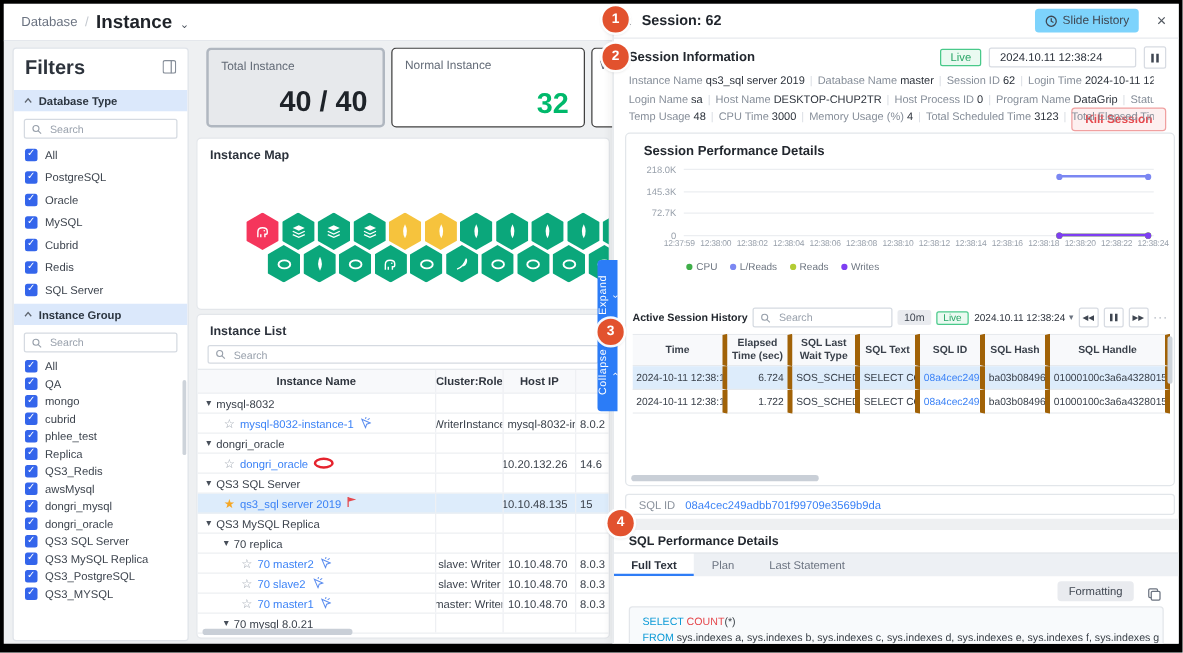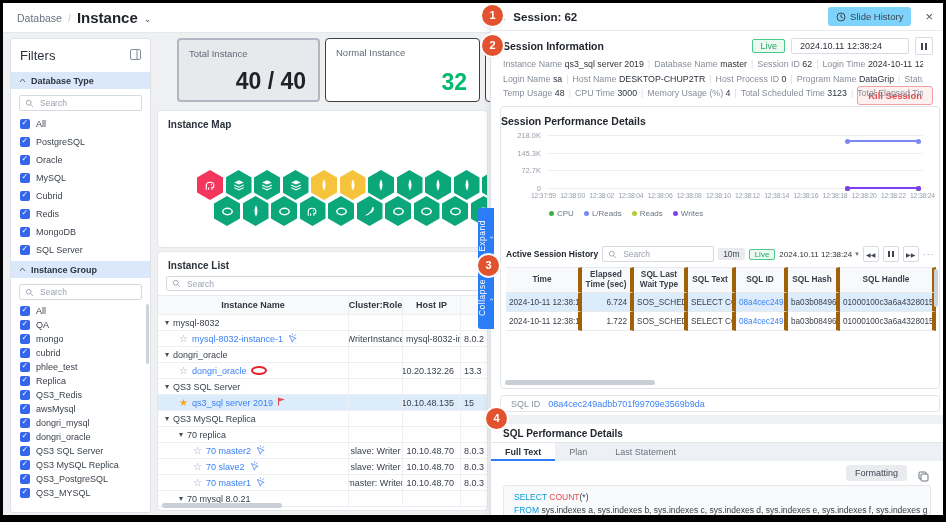--- a/index.html
+++ b/index.html
@@ -10,37 +10,37 @@
   
   .topbar{position:absolute;left:0;top:0;width:487px;height:30px;background:#fff;border-bottom:1px solid #e4e7ec;display:flex;align-items:center;gap:6px;padding-left:14px;}
   .bc-a{font-size:10.5px;color:#6a7280;cursor:pointer;}
   .bc-s{font-size:10.5px;color:#c3c8cf;}
   .bc-b{font-size:15px;font-weight:bold;color:#1f2329;}
   .bc-c{font-size:9px;color:#474e59;margin-top:2px;}
 
   
   .sidebar{position:absolute;left:7px;top:35px;width:141px;height:475px;background:#fff;border:1px solid #dfe3e9;border-radius:3px;overflow:hidden;}
   .filters-head{display:flex;justify-content:space-between;align-items:center;padding:7px 9px 6px 9px;}
-  .f-title{font-size:13px;font-weight:normal;color:#2d333c;}
+  .f-title{font-size:16px;font-weight:bold;color:#2d333c;}
   .sec-band{height:17px;background:#dbe8fb;display:flex;align-items:center;gap:5px;padding-left:8px;margin-top:2px;}
   .sec-band .lbl{font-size:9px;font-weight:bold;color:#2c3540;}
   .sbox{display:flex;align-items:center;gap:4px;border:1px solid #d5dae1;border-radius:2px;background:#fff;padding:0 5px;}
   .side-search{margin:6px 8px 4px 8px;height:16px;}
   .sbox input{border:none;outline:none;flex:1;min-width:0;font-size:8.5px;color:#3c434d;background:transparent;}
   .sbox input::placeholder{color:#9aa2ad;}
   .fitem{display:flex;align-items:center;gap:6px;padding-left:9px;cursor:pointer;}
   .fitem.h18{height:18px;} .fitem.h14{height:14px;}
   .fitem .txt{font-size:9px;color:#3c434d;white-space:nowrap;}
   .cbx{width:10px;height:10px;background:#3465eb;border-radius:2px;position:relative;flex:none;}
   .cbx:after{content:"\2713";position:absolute;left:1.5px;top:-1px;font-size:8px;color:#fff;}
   .side-scroll{position:absolute;right:1px;top:265px;width:3px;height:60px;background:#cdd3da;border-radius:2px;}
 
   
   .middle{position:absolute;left:154px;top:35px;width:333px;height:475px;overflow:hidden;}
-  .cards{position:absolute;left:12px;top:0;width:640px;height:64px;display:flex;gap:5px;padding-left:8px;align-items:center;}
+  .cards{position:absolute;left:0;top:0;width:640px;height:64px;display:flex;gap:5px;padding-left:8px;align-items:center;}
   .scard{width:150px;height:64px;background:#fff;border:1px solid #404040;border-radius:4px;padding:8px 10px;position:relative;}
   .scard.sel{width:143px;background:#e7e9ec;border:2px solid #b0b7c0;}
   .scard.norm{width:155px;}
   .scard .lbl{font-size:9.5px;color:#626a76;}
   .scard .val{position:absolute;right:12px;bottom:5px;font-size:23px;font-weight:bold;color:#1e2329;}
   .scard.norm .val{color:#00b96b;}
   .scard.cut{padding-left:6px;}
   .card{background:#fff;border:1px solid #e3e6ea;border-radius:4px;position:absolute;left:0;}
   .sec-title{font-size:10px;font-weight:bold;color:#2b313b;padding:8px 10px 0 10px;}
   .map-card{top:72px;width:331px;height:138px;overflow:hidden;}
@@ -86,21 +86,21 @@
   .live-badge.sm{font-size:8px;padding:0 5px;}
   .ts-box{border:1px solid #d7dbe2;border-radius:2px;padding:2px 8px;font-size:9px;color:#2b313b;min-width:118px;}
   .pause-btn{width:18px;height:18px;border:1px solid #d7dbe2;border-radius:2px;display:flex;align-items:center;justify-content:center;cursor:pointer;background:#fff;}
   .pb{display:inline-block;width:2px;height:7px;background:#3f4651;margin:0 1px;}
   .kill-btn{position:absolute;top:55px;right:10px;border:1px solid #f0a0a0;color:#e5484d;background:#fdf0f0;font-size:9.5px;font-weight:bold;padding:3px 10px;border-radius:3px;cursor:pointer;}
   .info-lines{position:absolute;left:12px;top:26px;width:420px;}
   .iline{font-size:8.8px;line-height:14.5px;white-space:nowrap;overflow:hidden;}
   .iline .k{color:#868e99;} .iline .v{color:#2d333c;} .iline .sep{color:#d9dde3;padding:0 4px;}
 
   .bigcard{position:absolute;left:9px;top:103px;width:440px;height:283px;border:1px solid #e2e6ea;border-radius:4px;}
-  .ch-title{position:absolute;left:0;top:8px;font-size:10.5px;font-weight:bold;color:#23282f;text-align:center;}
+  .ch-title{position:absolute;left:14px;top:8px;font-size:10.5px;font-weight:bold;color:#23282f;text-align:center;}
   .chart{position:absolute;left:0;top:22px;width:440px;height:112px;}
   .gline{position:absolute;left:46px;width:376px;height:1px;background:#eceef1;}
   .ylab{position:absolute;left:0;width:40px;text-align:right;font-size:7.5px;color:#98a0ab;}
   .xlabels{position:absolute;left:30px;top:63px;width:404px;display:flex;justify-content:space-between;}
   .xlabels span{font-size:6.8px;color:#98a0ab;letter-spacing:-.2px;}
   .sline{position:absolute;height:2px;border-radius:1px;}
   .sdot{position:absolute;width:5px;height:5px;border-radius:50%;}
   .legend{position:absolute;left:48px;top:80px;display:flex;gap:10px;align-items:center;}
   .legend .li{display:flex;align-items:center;gap:3px;font-size:8px;color:#6e7681;}
   .legend .dot{width:5px;height:5px;border-radius:50%;}
@@ -198,24 +198,20 @@
           <div class="fitem h18">
             <span class="cbx"></span>
             <span class="txt">Cubrid</span>
           </div>
           <div class="fitem h18">
             <span class="cbx"></span>
             <span class="txt">Redis</span>
           </div>
           <div class="fitem h18">
             <span class="cbx"></span>
-            <span class="txt">MongoDB</span>
-          </div>
-          <div class="fitem h18">
-            <span class="cbx"></span>
             <span class="txt">SQL Server</span>
           </div>
           <div class="sec-band">
             <svg width="7" height="5" viewBox="0 0 7 5">
               <path d="M1 4 L3.5 1 L6 4" stroke="#5f6670" fill="none"></path>
             </svg>
             <span class="lbl">Instance Group</span>
           </div>
           <div class="sbox side-search">
             <svg class="mag" width="9" height="9" viewBox="0 0 12 12">
@@ -470,21 +466,21 @@
             <div class="irow ibody">
               <div class="icell">
                 <span class="iname" style="padding-left: 18px;">
                   <span class="star-o">☆</span>
                   <span class="blue-link">dongri_oracle</span>
                   <span class="red-oval"></span>
                 </span>
               </div>
               <div class="icell b center"></div>
               <div class="icell b right">10.20.132.26</div>
-              <div class="icell b">13.3</div>
+              <div class="icell b">14.6</div>
             </div>
             <div class="irow ibody">
               <div class="icell">
                 <span class="iname" style="padding-left: 4px;">
                   <span class="caret-g">▾</span>
                   <span>QS3 SQL Server</span>
                 </span>
               </div>
               <div class="icell b center"></div>
               <div class="icell b right"></div>

